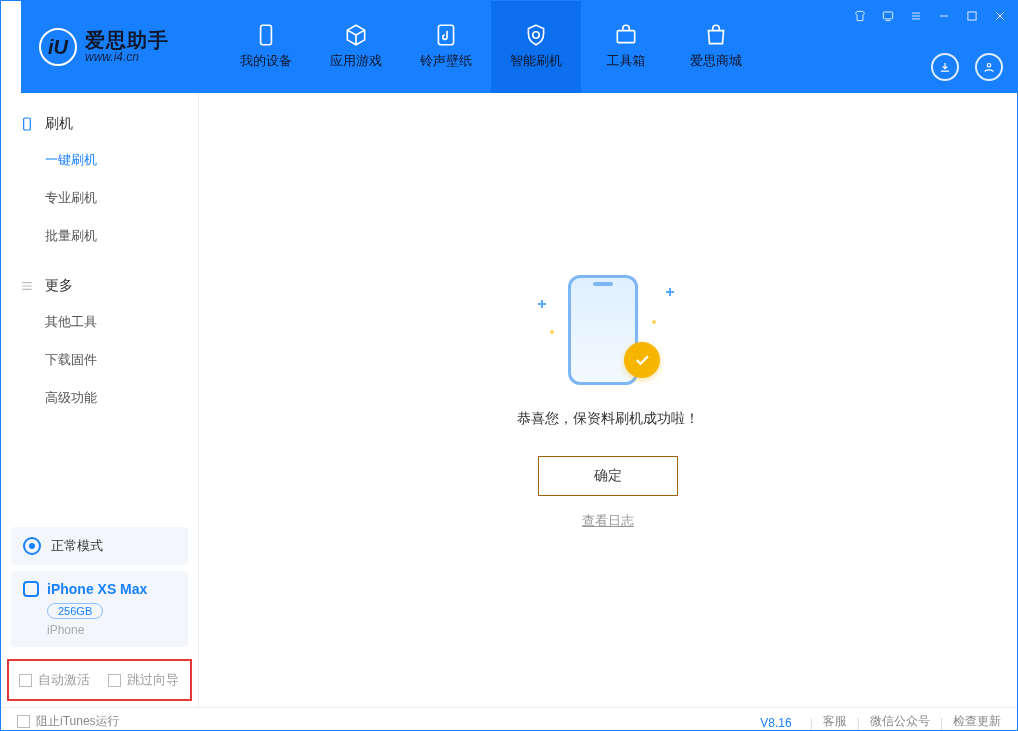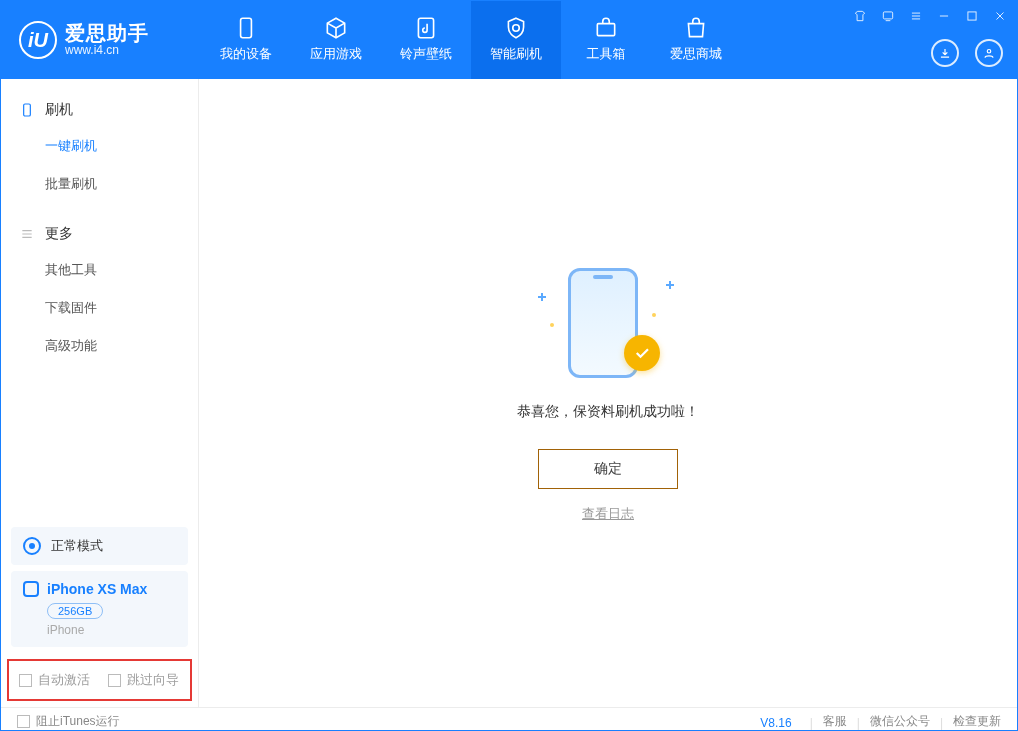--- a/index.html
+++ b/index.html
@@ -1,24 +1,24 @@
 <!DOCTYPE html>
 <html><head>
 <meta charset="utf-8">
 <style>
 * { margin: 0; padding: 0; box-sizing: border-box; font-family: "Microsoft YaHei", Arial, sans-serif; }
 body { background: #fff; }
 .window { width: 1018px; height: 731px; border: 1px solid #1880ff; display: flex; flex-direction: column; background: #fff; }
 
-.header { height: 78px; background: #1880ff; display: flex; align-items: stretch; color: #ffffff; position: relative; }
+.header { height: 92px; background: #1880ff; display: flex; align-items: stretch; color: #0f172a; position: relative; margin-left: 20px; }
 .logo-block { display: flex; align-items: center; padding: 0 18px 0 18px; width: 200px; }
 .logo-icon { width: 38px; height: 38px; border: 2.5px solid #fff; border-radius: 50%; display: flex; align-items: center; justify-content: center; font-weight: bold; font-size: 20px; margin-right: 8px; font-style: italic;}
 .logo-text { display: flex; flex-direction: column; line-height: 1.1; }
 .logo-cn { font-size: 20px; font-weight: bold; letter-spacing: 1px;}
-.logo-url { font-size: 12px; opacity: .9; }
+.logo-url { font-size: 12px; opacity: .9; font-style: italic; }
 .nav { display: flex; }
 .nav-item { width: 90px; display: flex; flex-direction: column; align-items: center; justify-content: center; font-size: 13px; cursor: pointer; }
 .nav-item.active { background: #0b6fee; }
 .nav-icon { width: 26px; height: 22px; margin-bottom: 6px; display:flex; align-items:center; justify-content:center;}
 .nav-icon svg { width: 26px; height: 26px; fill: none; stroke: #fff; stroke-width:1.5;}
 .win-controls { position: absolute; right: 8px; top: 6px; display: flex; gap: 10px; align-items:center;}
 .win-controls .wc { width: 18px; height: 18px; color:#fff; opacity: .9; display:flex;align-items:center;justify-content:center; cursor:pointer; font-size:14px;}
 .win-controls svg { width:14px; height:14px; stroke:#fff; fill:none; stroke-width:1.6;}
 .header-right { position:absolute; right: 14px; bottom: 12px; display:flex; gap:16px; }
 .header-right .hbtn { width:28px; height:28px; border:2px solid rgba(255,255,255,.85); border-radius:50%; display:flex; align-items:center; justify-content:center; cursor:pointer;}
@@ -192,20 +192,21 @@
       <div class="sb-section">
         <div class="sb-header">
           <span class="hicon">
               <svg viewBox="0 0 24 24" width="16" height="16">
                 <rect x="7" y="3" width="10" height="18" rx="2"></rect>
               </svg>
             </span>
           <span>刷机</span>
         </div>
         <div class="sb-item active">一键刷机</div>
+        <div class="sb-item">专业刷机</div>
         <div class="sb-item">批量刷机</div>
       </div>
       <div class="sb-section">
         <div class="sb-header more">
           <span class="hicon">
               <svg viewBox="0 0 24 24" width="16" height="16">
                 <path d="M5 7h14M5 12h14M5 17h14"></path>
               </svg>
             </span>
           <span>更多</span>

